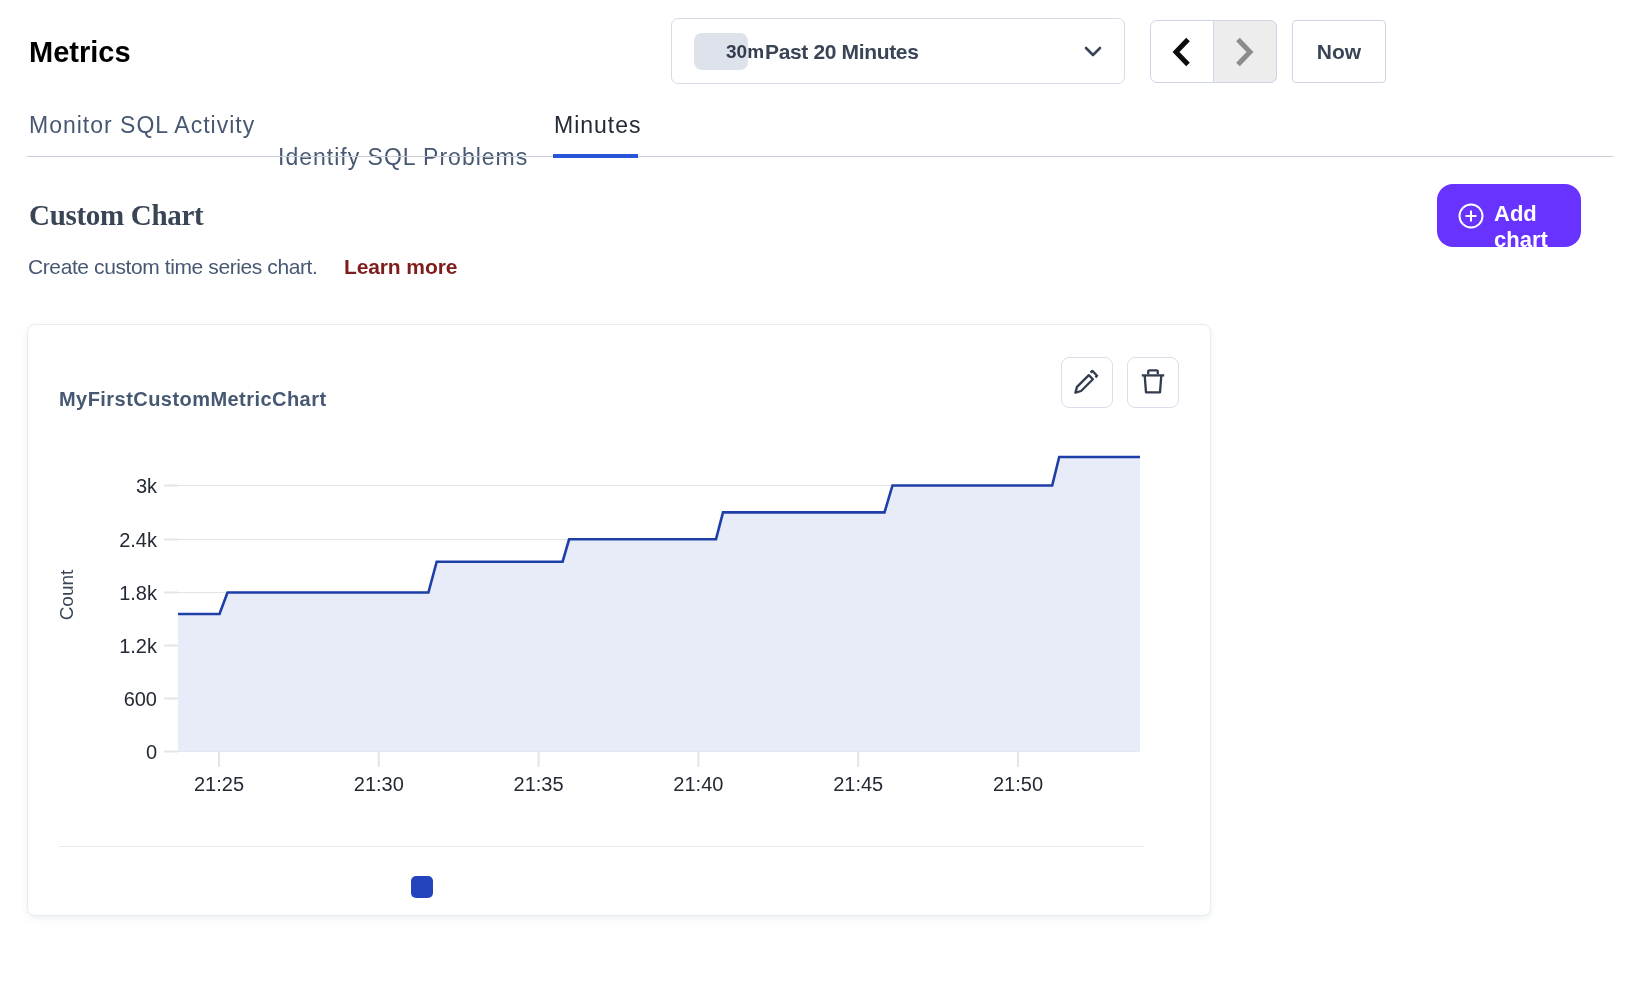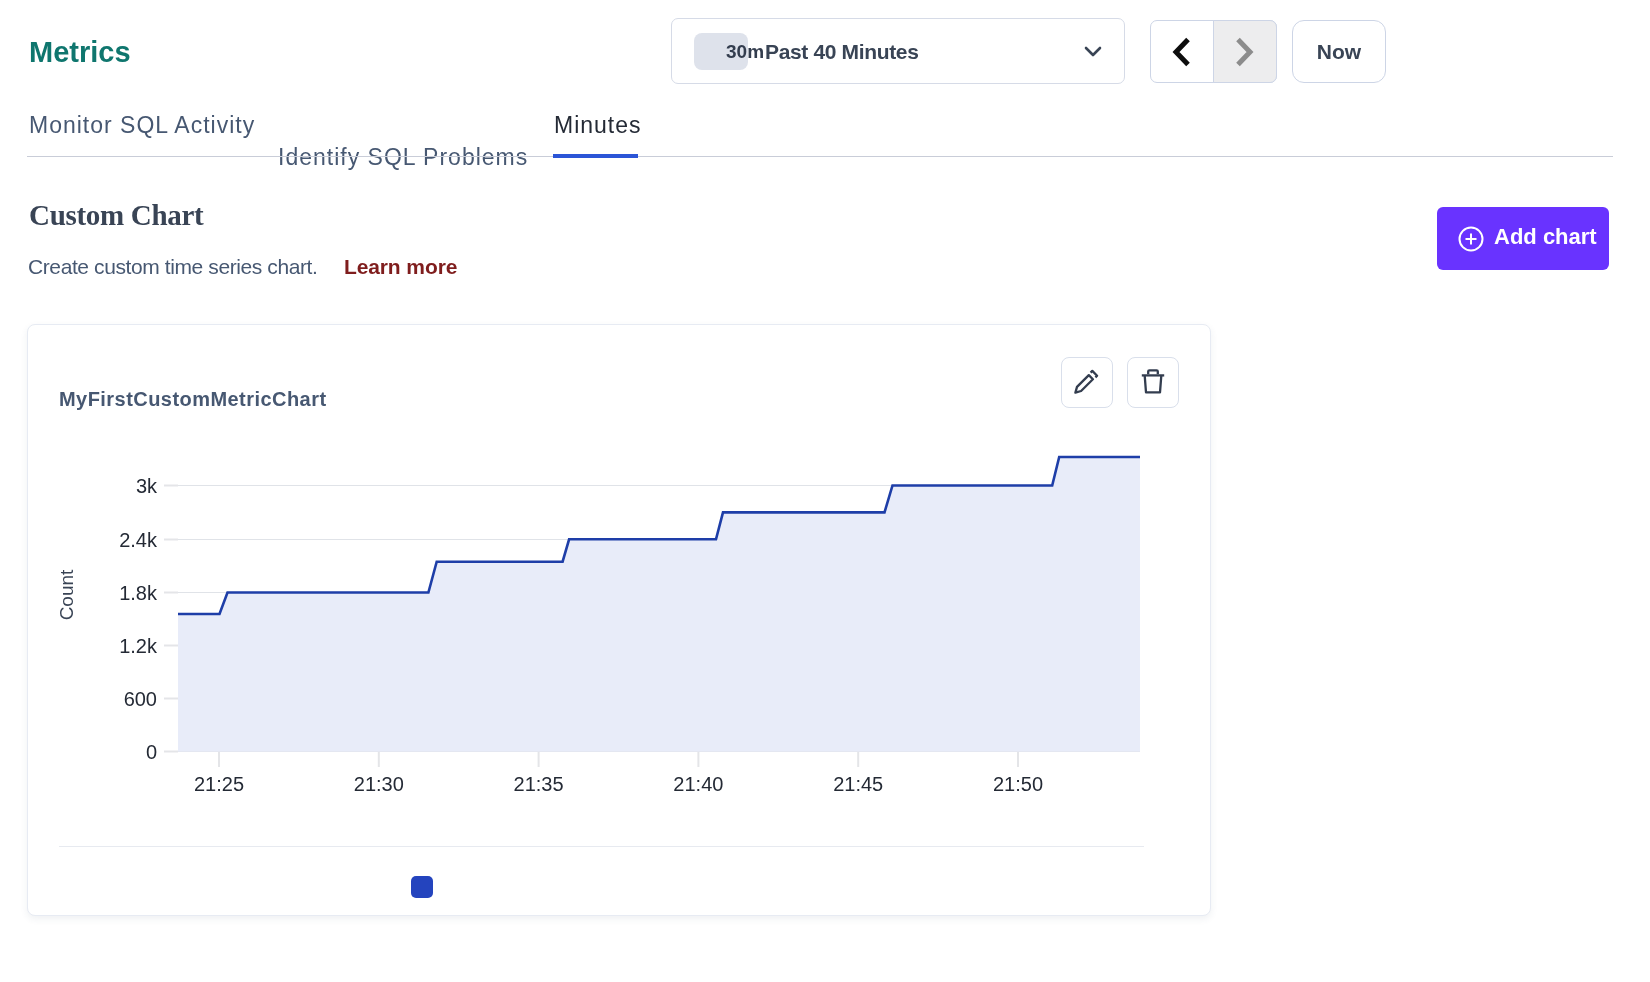--- a/index.html
+++ b/index.html
@@ -1,67 +1,67 @@
 <!DOCTYPE html>
 <html><head>
 <meta charset="utf-8">
 <style>
   * { margin:0; padding:0; box-sizing:border-box; }
   html,body { background:#ffffff; }
   body { font-family:"Liberation Sans", sans-serif; width:1650px; height:982px; overflow:hidden; }
   .page { position:relative; width:1650px; height:982px; }
   .abs { position:absolute; }
 
-  h1.metrics { left:29px; top:36px; font-size:29px; font-weight:700; color:#0f766e; letter-spacing:0; }
+  h1.metrics { left:29px; top:36px; font-size:29px; font-weight:700; color:#000000; letter-spacing:0; }
 
   
   .timesel { left:671px; top:18px; width:454px; height:66px; border:1px solid #d6dbe7; border-radius:7px; background:#fff; }
   .badge30 { left:694px; top:33px; width:54px; height:37px; background:#dee2eb; border-radius:8px; color:#333d4e; font-weight:700; font-size:19px; text-align:center; line-height:37px;padding-left:32px; }
   .pastlabel { left:765px; top:40px; font-size:21px; letter-spacing:-0.35px; font-weight:700; color:#394455; }
   .chev-down { left:1083px; top:45px; }
 
   
   .navgrp { left:1150px; top:20px; width:127px; height:63px; border:1px solid #cdd5e6; border-radius:7px; background:#fff; overflow:hidden; }
   .navright { left:1213px; top:20px; width:64px; height:63px; background:#ededee; border:1px solid #cdd5e6; border-radius:0 7px 7px 0; }
-  .btn-now { left:1292px; top:20px; width:94px; height:63px; border:1px solid #cdd5e6; border-radius:12px; background:#fff; color:#394455; font-size:21px; font-weight:700; text-align:center; line-height:61px; }
+  .btn-now { left:1292px; top:20px; width:94px; height:63px; border:1px solid #cdd5e6; border-radius:4px; background:#fff; color:#394455; font-size:21px; font-weight:700; text-align:center; line-height:61px; }
 
   
   .tab { top:112px; font-size:23px; letter-spacing:1px; color:#475872; }
   .tab1 { left:29px; }
   .tab2 { left:278px;margin-top:32px; }
   .tab3 { left:554px; color:#242a35; font-weight:500; }
   .tabline { left:27px; top:156px; width:1586px; height:1px; background:#c9cdd8; }
   .tabunder { left:553px; top:154px; width:85px; height:4px; background:#2b55d7; }
 
   
   h2.cchart { left:29px; top:199px; font-size:29px; font-weight:700; letter-spacing:-0.3px; color:#394455;font-family:Liberation Serif, serif; }
   .subtitle { left:28px; top:255px; font-size:21px; letter-spacing:-0.4px; color:#475872; }
   .subtitle a { color:#7f1d1d; font-weight:700; text-decoration:none; margin-left:21px; letter-spacing:-0.1px; }
-  .btn-add { left:1437px; top:184px; width:172px; height:63px; background:#6933ff; border-radius:6px; color:#fff;margin-top:23px; }
+  .btn-add { left:1437px; top:184px; width:144px; height:63px; background:#6933ff; border-radius:16px; color:#fff; }
   .btn-add .ic { position:absolute; left:21px; top:19px; }
   .btn-add .tx { position:absolute; left:57px; top:17px; font-size:22px; font-weight:700; color:#fff; }
 
   
   .card { left:27px; top:324px; width:1184px; height:592px; background:#fff; border:1px solid #e7ebf3; border-radius:8px; box-shadow:0 3px 7px rgba(56,76,108,0.08); }
   .cardtitle { left:59px; top:388px; font-size:20px; font-weight:700; letter-spacing:0.45px; color:#475872; }
   .iconbtn { width:52px; height:51px; border:1px solid #d9dfeb; border-radius:8px; background:#fff; }
   .btn-edit { left:1061px; top:357px; }
   .btn-del { left:1127px; top:357px; }
   .carddiv { left:59px; top:846px; width:1085px; height:1px; background:#e7eaf0; }
   .legend-sq { left:411px; top:876px; width:22px; height:22px; background:#2444be; border-radius:5px; }
   .legend-tx { left:441px; top:875px; font-size:21px; letter-spacing:0.3px; color:#475872; }
 </style>
 </head>
 <body>
 <div class="page">
   <h1 class="metrics abs">Metrics</h1>
 
   <div class="timesel abs"></div>
   <div class="badge30 abs">30m</div>
-  <div class="pastlabel abs">Past 40 Minutes</div>
+  <div class="pastlabel abs">Past 20 Minutes</div>
   <svg class="chev-down abs" width="20" height="14" viewBox="0 0 20 14">
     <path d="M3 3 L10 10 L17 3" fill="none" stroke="#394455" stroke-width="2.6" stroke-linecap="round" stroke-linejoin="round"></path>
   </svg>
 
   <div class="navgrp abs"></div>
   <div class="navright abs"></div>
   <svg class="abs" style="left:1167px; top:37px;" width="30" height="30" viewBox="0 0 30 30">
     <path d="M21 2.5 L9 15 L21 27.5" fill="none" stroke="#0d0d0d" stroke-width="5"></path>
   </svg>
   <svg class="abs" style="left:1229px; top:37px;" width="30" height="30" viewBox="0 0 30 30">

